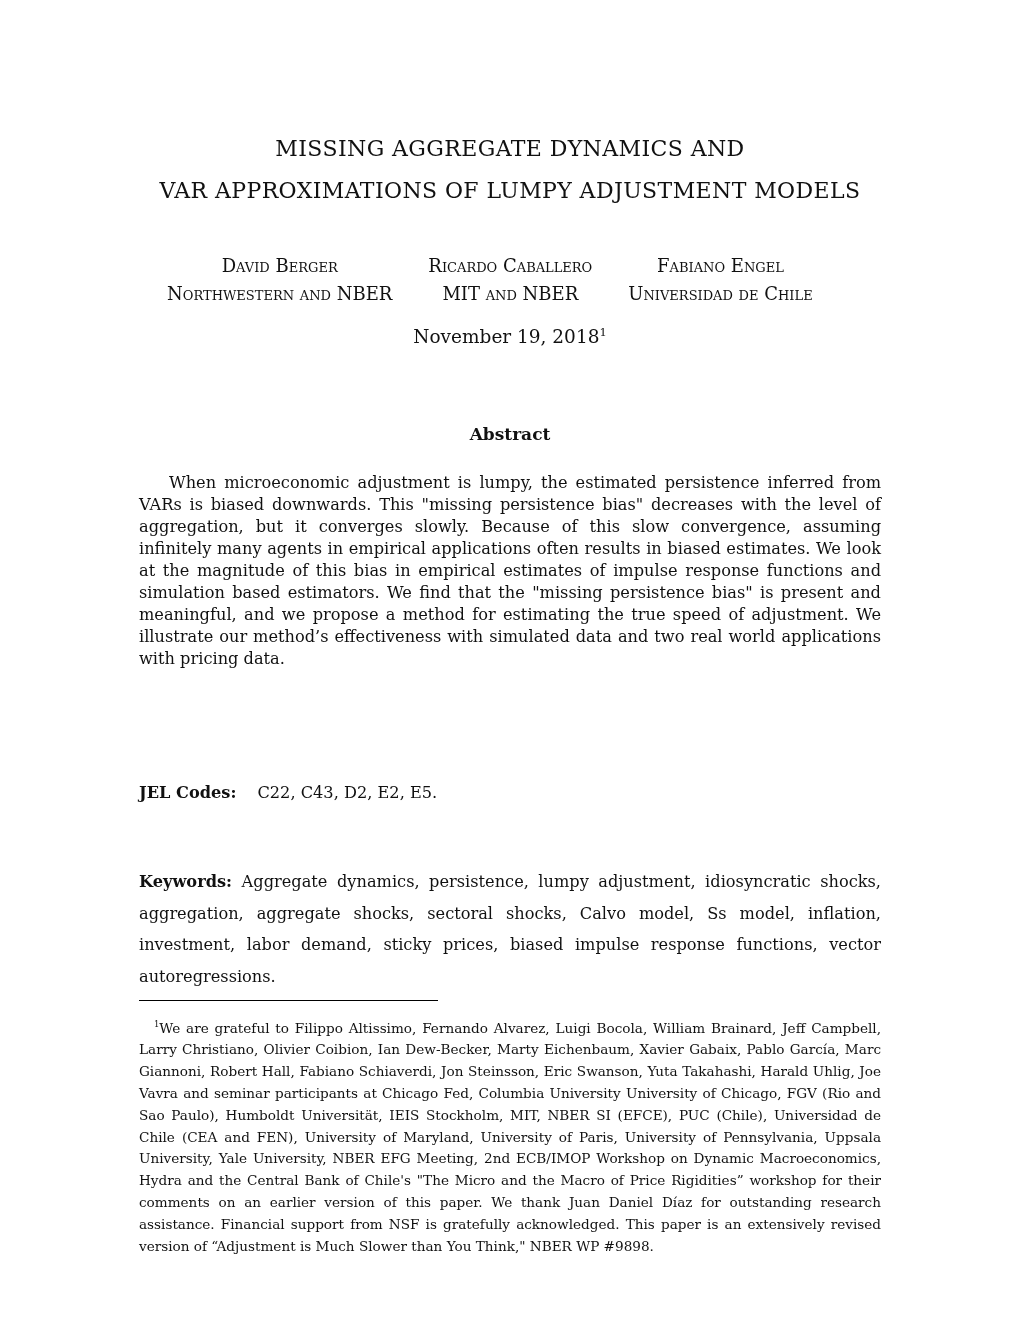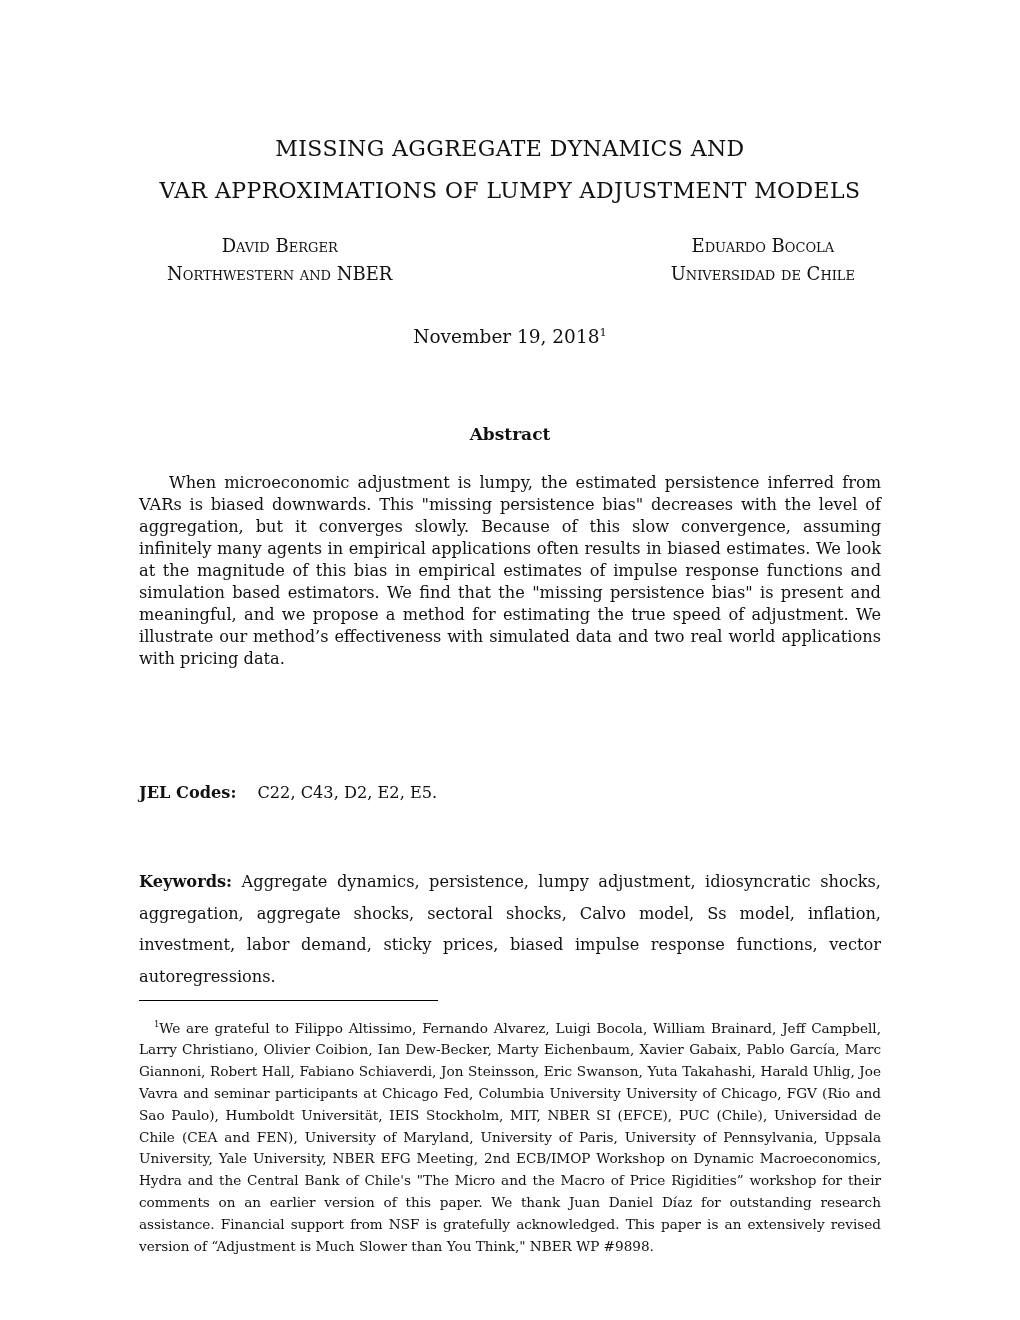--- a/index.html
+++ b/index.html
@@ -17,26 +17,27 @@
 
   .title {
     top: 128px;
     text-align: center;
     font-size: 22px;
     line-height: 42px;
     letter-spacing: 0.4px;
   }
 
   .authors {
-    top: 232px;
+    top: 252px;
     display: flex;
-    justify-content: space-between;
+    justify-content: flex-start;
     box-sizing: border-box;
     padding: 0 26px 0 28px;
     line-height: 28px;
+    gap: 36px;
   }
   .author { text-align: center; }
   .sc { font-variant-caps: small-caps; font-size: 18px; }
 
   .date {
     top: 326px;
     text-align: center;
     font-size: 18.5px;
   }
   sup { font-size: 0.62em; vertical-align: super; line-height: 0; }
@@ -89,21 +90,25 @@
     <div>MISSING AGGREGATE DYNAMICS AND</div>
     <div>VAR APPROXIMATIONS OF LUMPY ADJUSTMENT MODELS</div>
   </div>
 
   <div class="block authors">
     <div class="author">
       <div class="sc">David Berger</div>
       <div class="sc">Northwestern and NBER</div>
     </div>
     <div class="author">
-      <div class="sc">Eduardo Bocola</div>
+      <div class="sc">Ricardo Caballero</div>
+      <div class="sc">MIT and NBER</div>
+    </div>
+    <div class="author">
+      <div class="sc">Fabiano Engel</div>
       <div class="sc">Universidad de Chile</div>
     </div>
   </div>
 
   <div class="block date"><span>November 19, 2018</span><sup>1</sup></div>
 
   <div class="block abstract-heading">Abstract</div>
 
   <p class="block abstract-body">When microeconomic adjustment is lumpy, the estimated persistence inferred from VARs is biased downwards. This "missing persistence bias" decreases with the level of aggregation, but it converges slowly. Because of this slow convergence, assuming infinitely many agents in empirical applications often results in biased estimates. We look at the magnitude of this bias in empirical estimates of impulse response functions and simulation based estimators. We find that the "missing persistence bias" is present and meaningful, and we propose a method for estimating the true speed of adjustment. We illustrate our method’s effectiveness with simulated data and two real world applications with pricing data.</p>
 

